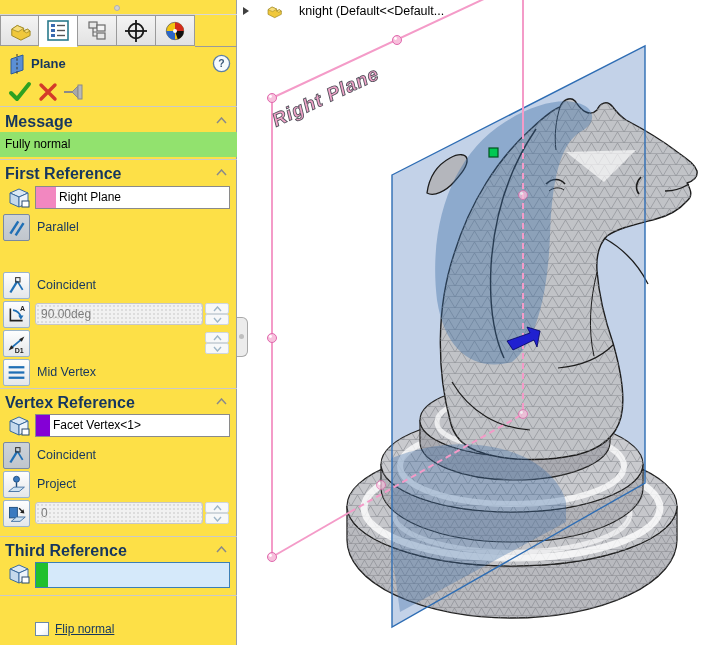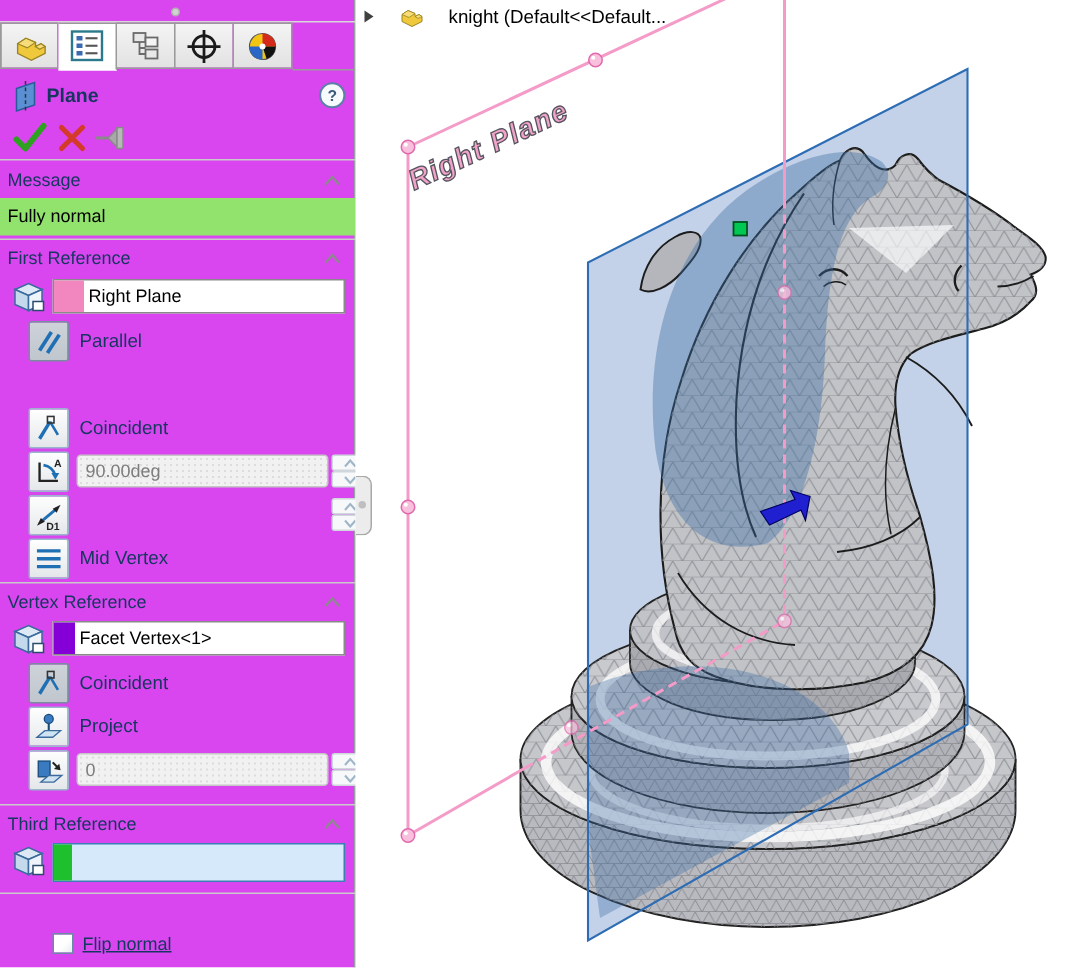--- a/index.html
+++ b/index.html
@@ -1,21 +1,21 @@
 <!DOCTYPE html>
 <html><head>
 <meta charset="utf-8">
 <style>
   html,body{margin:0;padding:0;}
   body{width:723px;height:645px;overflow:hidden;background:#fff;
        font-family:"Liberation Sans",sans-serif;font-size:12px;color:#1a1a1a;}
   #app{position:relative;width:723px;height:645px;}
 
   
-  #panel{position:absolute;left:0;top:0;width:237px;height:645px;background:#d946ef;
+  #panel{position:absolute;left:0;top:0;width:237px;height:645px;background:#fde047;
          border-right:1px solid #9aa0a6;box-sizing:border-box;}
   .abs{position:absolute;}
   .sep{position:absolute;left:0;width:237px;height:0;border-top:1px solid #c9c9c9;}
 
   .top-strip{position:absolute;left:0;top:0;width:237px;height:14px;border-bottom:1px solid #d8d8d8;}
   .grip-dot{position:absolute;left:114px;top:5px;width:6px;height:6px;border-radius:50%;
             background:#d2d2d2;border:1px solid #b0b0b0;box-sizing:border-box;}
 
   .tabbar{position:absolute;left:0;top:15px;width:237px;height:32px;display:flex;}
   .tab{width:39px;height:31px;border:1px solid #9a9a9a;border-left:none;box-sizing:border-box;
@@ -24,38 +24,38 @@
   .tab.active{background:#fff;height:32px;border-bottom:1px solid #fff;}
   .tab-fill{flex:1;border-bottom:1px solid #9a9a9a;}
 
   .title-row{position:absolute;left:0;top:52px;width:237px;height:26px;}
   .pm-title{position:absolute;left:31px;top:4px;font-weight:bold;font-size:13px;color:#15365f;}
   .help-btn{position:absolute;left:212px;top:2px;width:19px;height:19px;}
 
   .actions-row{position:absolute;left:0;top:79px;width:237px;height:26px;}
 
   .sec-header{position:absolute;left:0;width:237px;height:22px;}
-  .sec-header .sec-label{position:absolute;left:5px;top:3px;font-weight:normal;font-size:12px;color:#15365f;}
+  .sec-header .sec-label{position:absolute;left:5px;top:3px;font-weight:bold;font-size:16px;color:#15365f;}
   .sec-header .chev{position:absolute;right:10px;top:7px;}
 
   .msg-bar{position:absolute;left:0;top:132px;width:237px;height:25px;background:#92e26e;
            line-height:25px;padding-left:5px;box-sizing:border-box;color:#000;}
 
   .selrow{position:absolute;left:0;width:237px;height:24px;}
   .cube-ic{position:absolute;left:6px;top:0px;}
   .selbox{position:absolute;left:35px;top:0;width:195px;height:23px;background:#fff;
           border:1px solid #8a8a8a;box-sizing:border-box;display:flex;align-items:stretch;}
   .selbox.active{background:#d5e9fa;border:1px solid #3c7fb5;}
   .swatch{width:20px;flex:0 0 auto;}
   .sw-pink{background:#f287c0;}
   .sw-purple{background:#8400d6;width:14px;}
   .sw-green{background:#1ec02e;width:12px;}
   .selbox .seltext{padding-left:3px;line-height:21px;color:#000;white-space:nowrap;overflow:hidden;}
 
-  .optrow{position:absolute;left:16px;width:283px;height:27px;}
+  .optrow{position:absolute;left:0;width:283px;height:27px;}
   .icbtn{position:absolute;left:3px;top:0;width:27px;height:27px;box-sizing:border-box;
          border:1px solid #9ab4cc;border-radius:2px;background:linear-gradient(#fefefe,#e4e7ea);
          display:flex;align-items:center;justify-content:center;}
   .icbtn.pressed{background:linear-gradient(#cdd3d9,#c0c6cd);border-color:#7a8aa0;}
   .optlabel{position:absolute;left:37px;top:6px;color:#15365f;font-size:12.5px;}
 
   .field{position:absolute;left:35px;top:2px;width:168px;height:22px;box-sizing:border-box;
          border:1px solid #c6c6c6;border-radius:3px;background:#f1f1f1;
          background-image:radial-gradient(#dcdcdc 0.8px,transparent 0.8px);background-size:4px 4px;
          color:#7d7d7d;font-size:12px;padding:0 0 0 5px;font-family:"Liberation Sans",sans-serif;}

